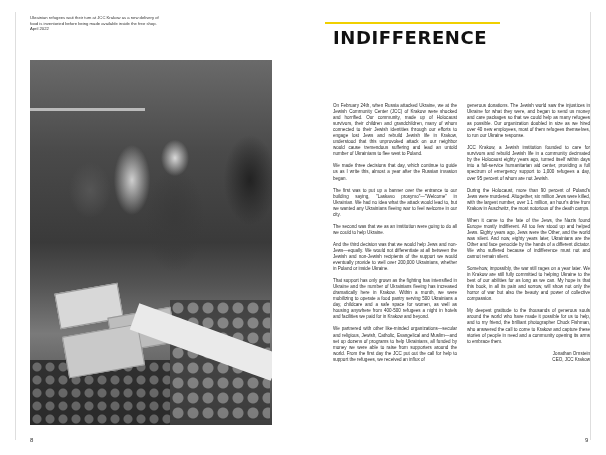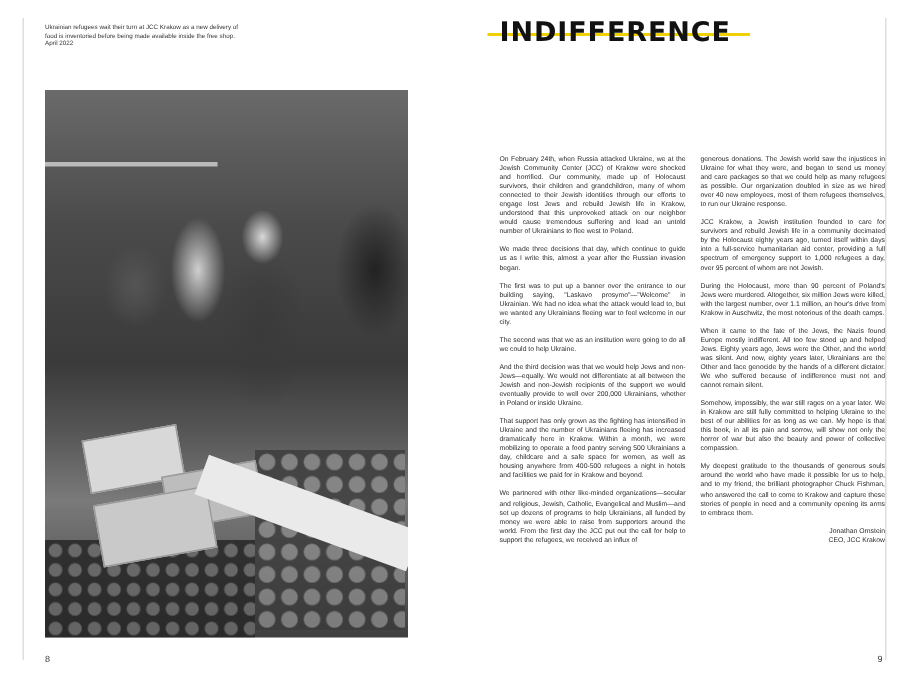--- a/index.html
+++ b/index.html
@@ -24,21 +24,21 @@
   .photo .box1 { left:27px; top:228px; width:62px; height:34px; transform:rotate(-10deg); }
   .photo .box2 { left:80px; top:252px; width:62px; height:34px; transform:rotate(-10deg); background:#bdbdbd; }
   .photo .box3 { left:35px; top:270px; width:75px; height:40px; transform:rotate(-10deg); background:#c9c9c9; }
   .photo .clip { position:absolute; left:100px; top:268px; width:150px; height:28px; background:#eaeaea; transform:rotate(20deg); }
   .photo .cans { position:absolute; left:140px; top:240px; width:100px; height:120px;
     background: radial-gradient(circle at 8px 8px, #8a8a8a 0 5px, #3a3a3a 6px) 0 0/15px 15px; opacity:.8; }
   .photo .cans2 { position:absolute; left:0; top:300px; width:140px; height:65px;
     background: radial-gradient(circle at 7px 7px, #6a6a6a 0 4px, #262626 5px) 0 0/13px 13px; opacity:.85; }
   .photo .rail { position:absolute; left:0; top:48px; width:115px; height:3px; background:#bbb; }
 
-  .title { position:absolute; left:333px; top:12px; font-family:"DejaVu Sans", sans-serif; font-weight:900; font-size:18px; letter-spacing:0.6px; color:#111; line-height:20px; }
+  .title { position:absolute; left:333px; top:28px; font-family:"DejaVu Sans", sans-serif; font-weight:900; font-size:18px; letter-spacing:0.6px; color:#111; line-height:20px; }
   .title-strike { position:absolute; left:325px; top:22px; width:175px; height:1.5px; background:#f0d000; }
 
   .col { position:absolute; font-size:4.55px; line-height:6.05px; color:#2a2a2a; text-align:justify; }
   .col p { margin:0 0 6px 0; }
   .col-left { left:333px; top:103px; width:124px; }
   .col-right { left:467px; top:103px; width:123px; }
   .signature { text-align:right; margin-top:6px; }
   .signature div { line-height:6.2px; }
 
   .page-num { position:absolute; font-size:6px; color:#333; }

